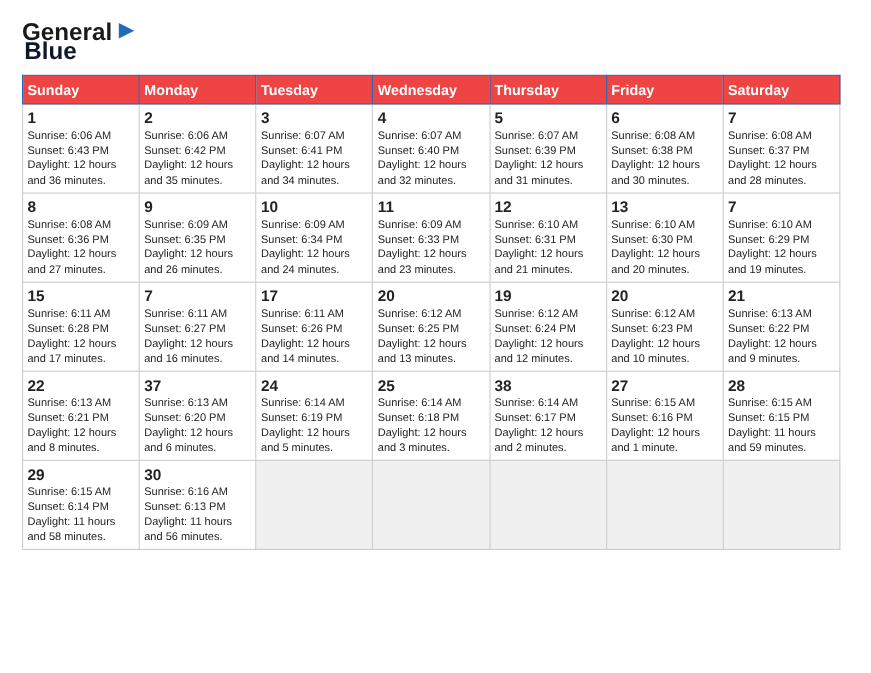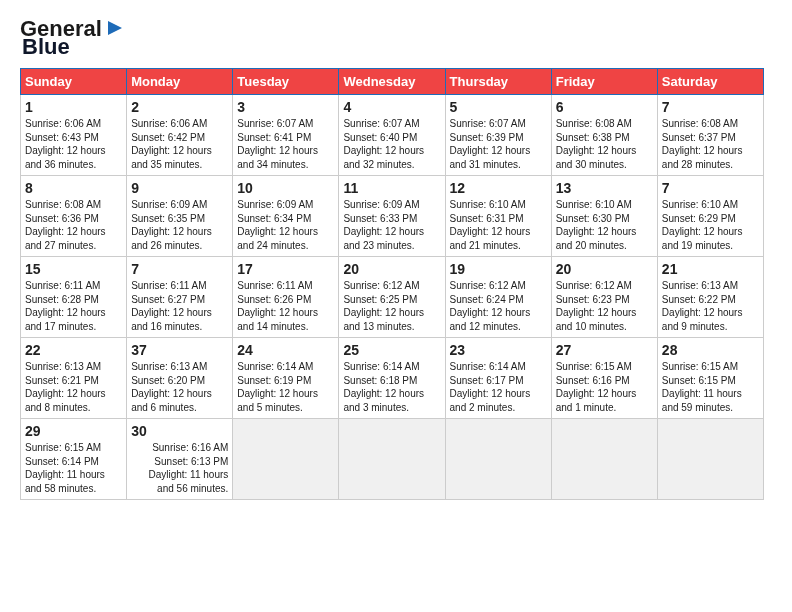--- a/index.html
+++ b/index.html
@@ -275,21 +275,21 @@
 and 5 minutes.</div>
           </td>
           <td>
             <span class="day-num">25</span>
             <div class="day-info" style="white-space: pre-line;">Sunrise: 6:14 AM
 Sunset: 6:18 PM
 Daylight: 12 hours
 and 3 minutes.</div>
           </td>
           <td>
-            <span class="day-num">23</span>
+            <span class="day-num">38</span>
             <div class="day-info" style="white-space: pre-line;">Sunrise: 6:14 AM
 Sunset: 6:17 PM
 Daylight: 12 hours
 and 2 minutes.</div>
           </td>
           <td>
             <span class="day-num">27</span>
             <div class="day-info" style="white-space: pre-line;">Sunrise: 6:15 AM
 Sunset: 6:16 PM
 Daylight: 12 hours
@@ -306,21 +306,21 @@
         <tr>
           <td>
             <span class="day-num">29</span>
             <div class="day-info" style="white-space: pre-line;">Sunrise: 6:15 AM
 Sunset: 6:14 PM
 Daylight: 11 hours
 and 58 minutes.</div>
           </td>
           <td>
             <span class="day-num">30</span>
-            <div class="day-info" style="white-space: pre-line; text-align: right;">Sunrise: 6:16 AM
+            <div class="day-info" style="white-space: pre-line;">Sunrise: 6:16 AM
 Sunset: 6:13 PM
 Daylight: 11 hours
 and 56 minutes.</div>
           </td>
           <td class="empty"></td>
           <td class="empty"></td>
           <td class="empty"></td>
           <td class="empty"></td>
           <td class="empty"></td>
         </tr>

